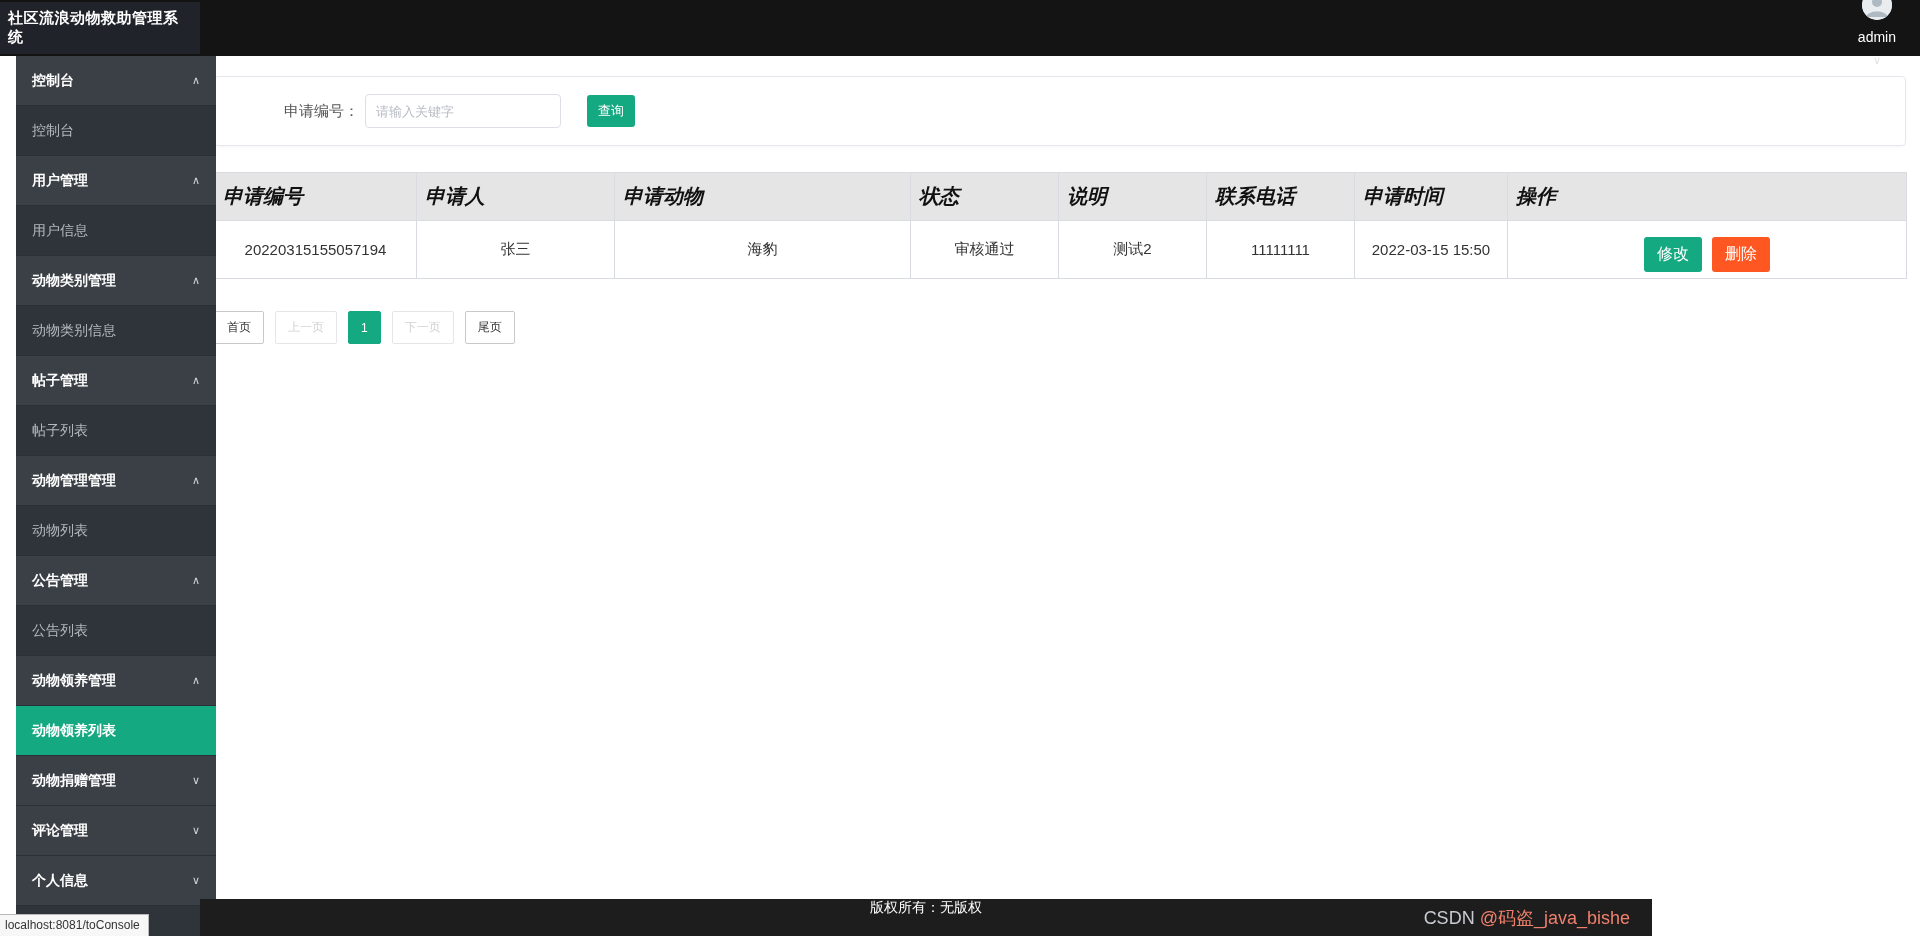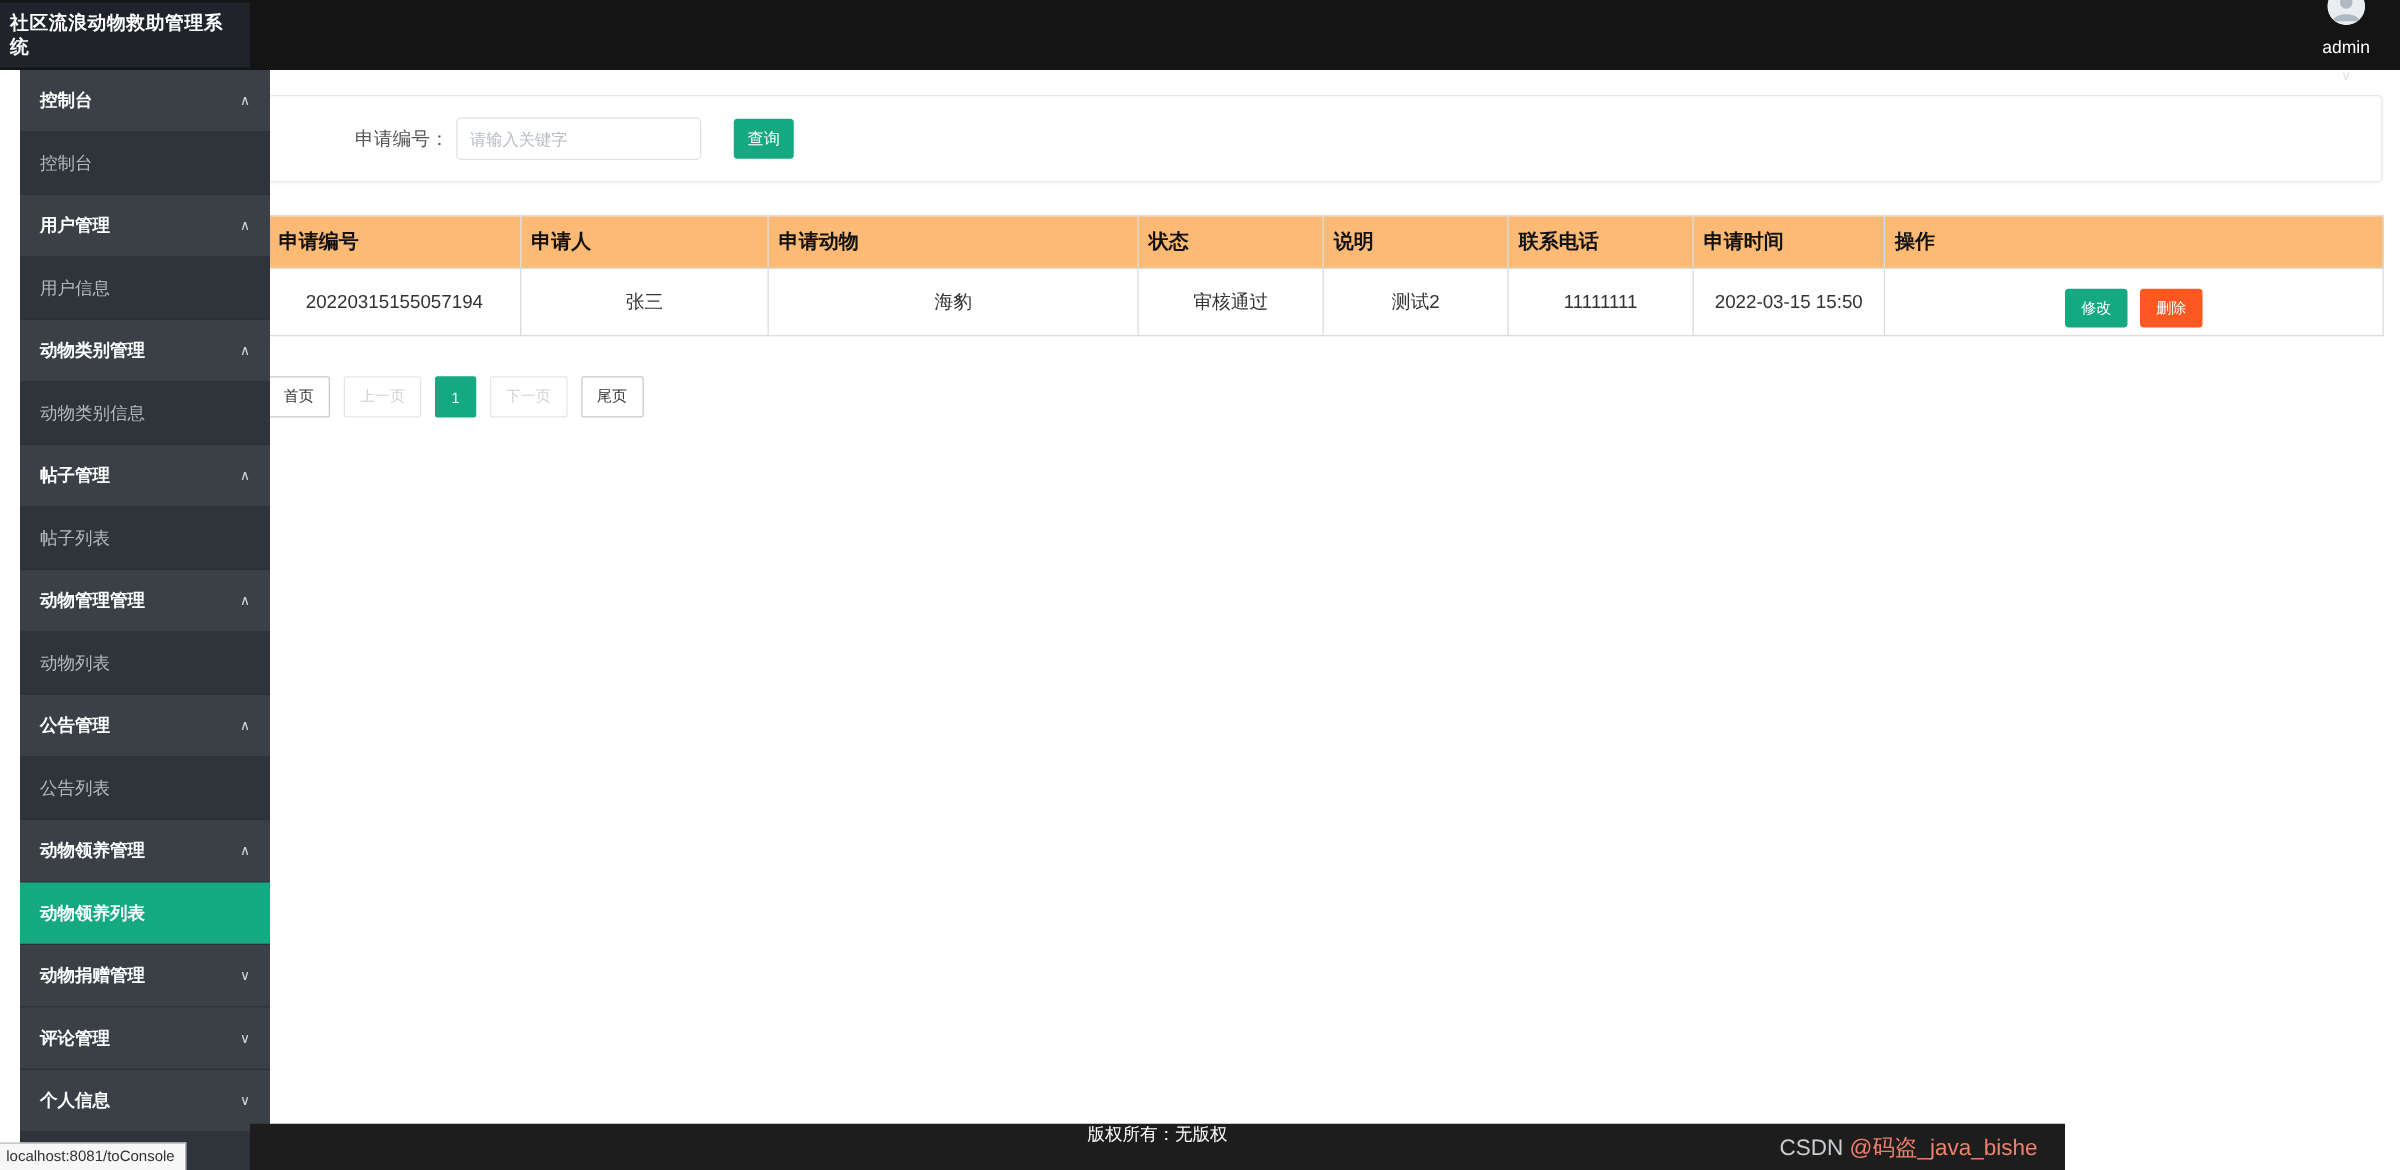--- a/index.html
+++ b/index.html
@@ -118,35 +118,36 @@
   
   table.app-table {
     border-collapse: collapse;
     width: 1692px;
     table-layout: fixed;
   }
   .app-table th {
     border: 1px solid #d8dbe0;
     text-align: left;
     padding: 10px 8px;
-    font-size: 16px; color: #111111; font-weight: bold;
+    font-size: 20px; color: #111111; font-weight: bold;
     height: 41px;
-    background: #fdba74;
+    background: #e5e5e5;
+    font-style: italic;
   }
   .app-table td {
     border: 1px solid #d8dbe0;
     text-align: center;
     padding: 6px 8px;
     font-size: 15px; color: #333333;
     height: 41px;
   }
   .btn {
     display: inline-block;
     border: none; border-radius: 3px;
-    color: #ffffff; font-size: 12px;
+    color: #ffffff; font-size: 16px;
     padding: 7px 13px;
     cursor: pointer;
     font-family: "Liberation Sans", "DejaVu Sans", sans-serif;
   }
   .btn-edit { background: #15a981; margin-right: 10px; }
   .btn-del  { background: #ff5722; margin-top: 10px; }
 
   
   .pagination { margin-top: 32px; display: flex; gap: 11px; }
   .page-btn {

